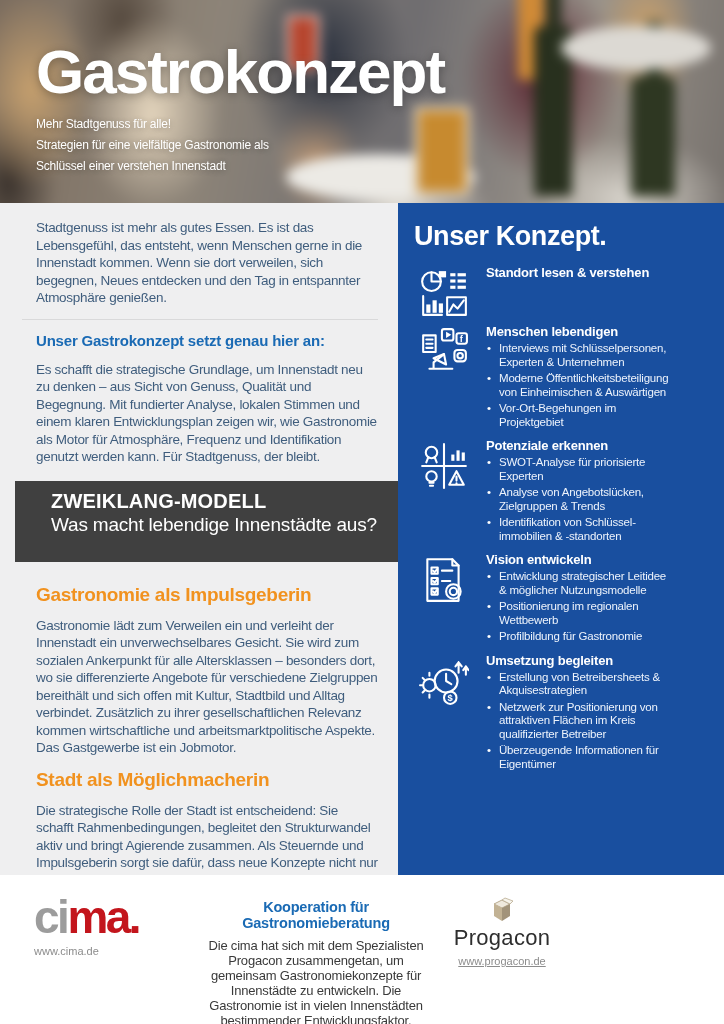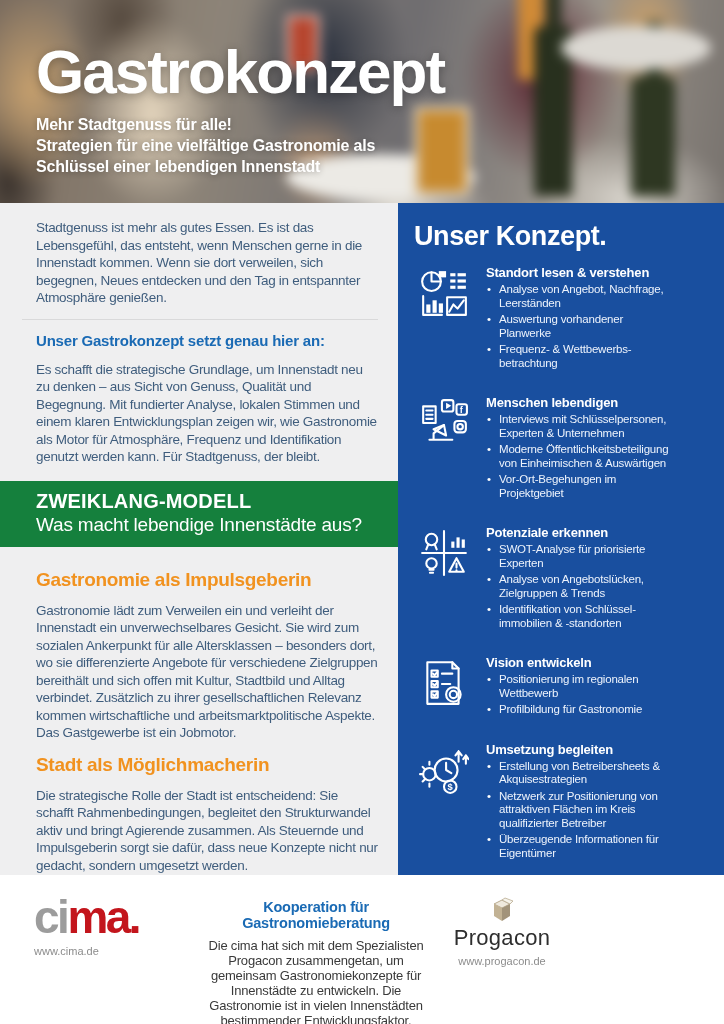--- a/index.html
+++ b/index.html
@@ -27,45 +27,45 @@
   .hs-candle  { left:532px; top:-6px;  width:26px; height:100px; background:#d08a36; border-radius:5px; }
   .hs-bottle1 { left:548px; top:40px;  width:38px; height:170px; background:#28301e; border-radius:8px 8px 0 0; }
   .hs-neck1   { left:560px; top:-2px;  width:15px; height:60px;  background:#28301e; }
   .hs-bottle2 { left:645px; top:90px;  width:44px; height:120px; background:#2e3722; border-radius:9px 9px 0 0; }
   .hs-neck2   { left:660px; top:36px;  width:16px; height:70px;  background:#2e3722; }
   .hs-beer    { left:428px; top:120px; width:56px; height:90px;  background:#c78a2f; border:5px solid rgba(235,235,235,.7); border-radius:4px; }
   .hs-plate1  { left:300px; top:168px; width:190px; height:46px; background:#eceae5; border-radius:50%; }
   .hs-plate2  { left:575px; top:40px;  width:150px; height:44px; background:#dcd9d3; border-radius:50%; }
   .hero-text { position:absolute; left:36px; top:38px; color:#fff; }
   .hero-title { font-size:62px; font-weight:bold; letter-spacing:-2px; line-height:1.1; text-shadow:0 2px 10px rgba(0,0,0,.28); }
-  .hero-sub { margin-top:8px; font-size:16px; font-weight:bold; line-height:21px; letter-spacing:-.2px; text-shadow:0 1px 6px rgba(0,0,0,.3); }
+  .hero-sub { margin-top:8px; font-size:12px; font-weight:normal; line-height:21px; letter-spacing:-.2px; text-shadow:0 1px 6px rgba(0,0,0,.3); }
 
   
   .main { position:absolute; top:203px; left:0; width:724px; height:672px; display:flex; }
   .col-left { width:398px; height:672px; background:#efeff0; color:#3f5d7d; overflow:hidden; }
   .col-right { width:326px; height:672px; background:#194f9f; color:#fff; overflow:hidden; }
 
   .left-pad { padding:16px 20px 0 36px; }
   .body-text { font-size:13.5px; line-height:17.5px; letter-spacing:-.3px; }
   .divider { height:1px; background:#d9d9da; margin:12px 0 12px -14px; }
   .intro-heading { color:#1a6ab4; font-size:15px; font-weight:bold; letter-spacing:-.2px; margin:2px 0 12px; }
 
-  .banner { margin-top:15px; background:#15803d; color:#fff; padding:9px 16px 11px 36px; }
+  .banner { margin-top:15px; background:#404040; color:#fff; padding:9px 16px 26px 36px;margin-left:15px; }
   .banner-title { font-size:20px; font-weight:bold; letter-spacing:.2px; }
   .banner-sub { font-size:19px; font-weight:normal; margin-top:1px; letter-spacing:-.2px; }
 
   .left-pad2 { padding:14px 20px 0 36px; }
   .orange-h { color:#f1921f; font-size:19px; font-weight:bold; letter-spacing:-.3px; margin:8px 0 11px; }
   .left-pad2 p { margin-bottom:12px; }
 
   
   .right-pad { padding:18px 12px 0 16px; }
   .concept-title { font-size:27px; font-weight:bold; letter-spacing:-.4px; line-height:30px; }
   .concept-sub { font-size:20px; font-weight:normal; letter-spacing:-.2px; line-height:23px; }
-  .steps { margin-top:14px; display:flex; flex-direction:column; gap:22px; }
+  .steps { margin-top:14px; display:flex; flex-direction:column; gap:6px; }
   .step { display:grid; grid-template-columns:60px 1fr; column-gap:12px; padding-right:36px; }
   .step-icon { width:50px; height:50px; justify-self:center; margin-top:3px; }
   .step-icon svg { width:50px; height:50px; display:block; }
   .step-h { font-size:13px; font-weight:bold; letter-spacing:-.2px; margin-bottom:3px; }
   .step ul { list-style:none; font-size:11.5px; line-height:13.5px; letter-spacing:-.2px; color:#edf3fc; }
   .step li { position:relative; padding-left:13px; margin-bottom:3px; }
   .step li::before { content:"\2022"; position:absolute; left:1px; top:0; color:#fff; }
 
   
   .footer { position:absolute; top:875px; left:0; width:592px; height:149px; background:#fff; display:flex; align-items:flex-start; padding:22px 26px 0 34px; }
@@ -73,21 +73,21 @@
   .cima-logo { font-size:46px; font-weight:bold; letter-spacing:-2.5px; line-height:40px; }
   .cima-ci { color:#9c9c9c; }
   .cima-ma { color:#c3151c; }
   .cima-url { margin-top:8px; font-size:11px; color:#8c8c8c; letter-spacing:0; }
   .footer-center { flex:1; text-align:center; padding:2px 14px 0; }
   .footer-h { color:#1a6ab4; font-size:14.5px; font-weight:bold; letter-spacing:-.2px; margin-bottom:7px; }
   .footer-body { font-size:13px; line-height:15px; color:#3a3a3a; letter-spacing:-.2px; max-width:356px; margin:0 auto; }
   .progacon-block { width:128px; text-align:center; padding-top:0; }
   .progacon-box { display:block; margin:0 auto 2px; }
   .progacon-name { font-size:22px; color:#2e2e2e; letter-spacing:.3px; line-height:26px; }
-  .progacon-url { font-size:11px; color:#8c8c8c; margin-top:4px; }
+  .progacon-url { font-size:11px; color:#8c8c8c; margin-top:4px;text-decoration:underline; }
 
   .icon-stroke { stroke:#fff; fill:none; stroke-width:2; stroke-linecap:round; stroke-linejoin:round; }
   .icon-fill { fill:#fff; stroke:none; }
   .icon-txt { fill:#fff; font-family:"Liberation Sans", sans-serif; font-weight:bold; }
 </style>
 </head>
 <body>
 
 <div class="page">
 
@@ -101,21 +101,21 @@
       <div class="hero-shape hs-drink"></div>
       <div class="hero-shape hs-plate1"></div>
       <div class="hero-shape hs-plate2"></div>
       <div class="hero-shape hs-beer"></div>
     </div>
     <div class="hero-text">
       <div class="hero-title">Gastrokonzept</div>
       <div class="hero-sub">
         <div>Mehr Stadtgenuss für alle!</div>
         <div>Strategien für eine vielfältige Gastronomie  als</div>
-        <div>Schlüssel einer lebendigen Innenstadt</div>
+        <div>Schlüssel einer verstehen Innenstadt</div>
       </div>
     </div>
   </div>
 
   <div class="main">
 
     <div class="col-left">
       <div class="left-pad">
         <p class="body-text">Stadtgenuss ist mehr als gutes Essen.  Es ist das Lebensgefühl, das entsteht, wenn Menschen gerne in die Innenstadt kommen.  Wenn sie dort verweilen, sich begegnen, Neues entdecken und den Tag in entspannter Atmosphäre genießen.</p>
         <div class="divider"></div>
@@ -159,25 +159,20 @@
                 <path class="icon-stroke" d="M4 27 v18 h18"></path>
                 <rect class="icon-fill" x="7" y="35" width="4" height="8"></rect>
                 <rect class="icon-fill" x="13" y="31" width="4" height="12"></rect>
                 <rect class="icon-fill" x="19" y="34" width="4" height="9"></rect>
                 <rect class="icon-stroke" x="27" y="28" width="18" height="17"></rect>
                 <path class="icon-stroke" d="M29 42 l4 -7 4 4 6 -8"></path>
               </svg>
             </div>
             <div>
               <div class="step-h">Standort lesen &amp; verstehen</div>
-              <ul>
-                <li>Analyse von Angebot, Nachfrage, Leerständen</li>
-                <li>Auswertung vorhandener Planwerke</li>
-                <li>Frequenz- &amp; Wettbewerbs­betrachtung</li>
-              </ul>
             </div>
           </div>
 
           <div class="step">
             <div class="step-icon">
               <svg viewBox="0 0 48 48">
                 <rect class="icon-stroke" x="4" y="8" width="12" height="16"></rect>
                 <path class="icon-stroke" d="M7 12 h6 M7 16 h6 M7 20 h6"></path>
                 <path class="icon-stroke" d="M10 40 h22 M14 40 v-6 l10 -8"></path>
                 <path class="icon-stroke" d="M14 30 l12 6 -2 -10 z"></path>
@@ -237,20 +232,21 @@
                 <path class="icon-stroke" d="M13.5 25 l1.5 1.5 2.5 -3 M22 25 h8"></path>
                 <rect class="icon-stroke" x="12" y="32" width="6" height="6"></rect>
                 <path class="icon-stroke" d="M13.5 35 l1.5 1.5 2.5 -3"></path>
                 <circle class="icon-stroke" cx="33" cy="35" r="7"></circle>
                 <circle class="icon-stroke" cx="33" cy="35" r="3.5"></circle>
               </svg>
             </div>
             <div>
               <div class="step-h">Vision entwickeln</div>
               <ul>
+                <li>Entwicklung strategischer Leitidee &amp; möglicher Nutzungsmodelle</li>
                 <li>Positionierung im regionalen Wettbewerb</li>
                 <li>Profilbildung für Gastronomie</li>
               </ul>
             </div>
           </div>
 
           <div class="step">
             <div class="step-icon">
               <svg viewBox="0 0 48 48">
                 <circle class="icon-stroke" cx="10" cy="28" r="6"></circle>

